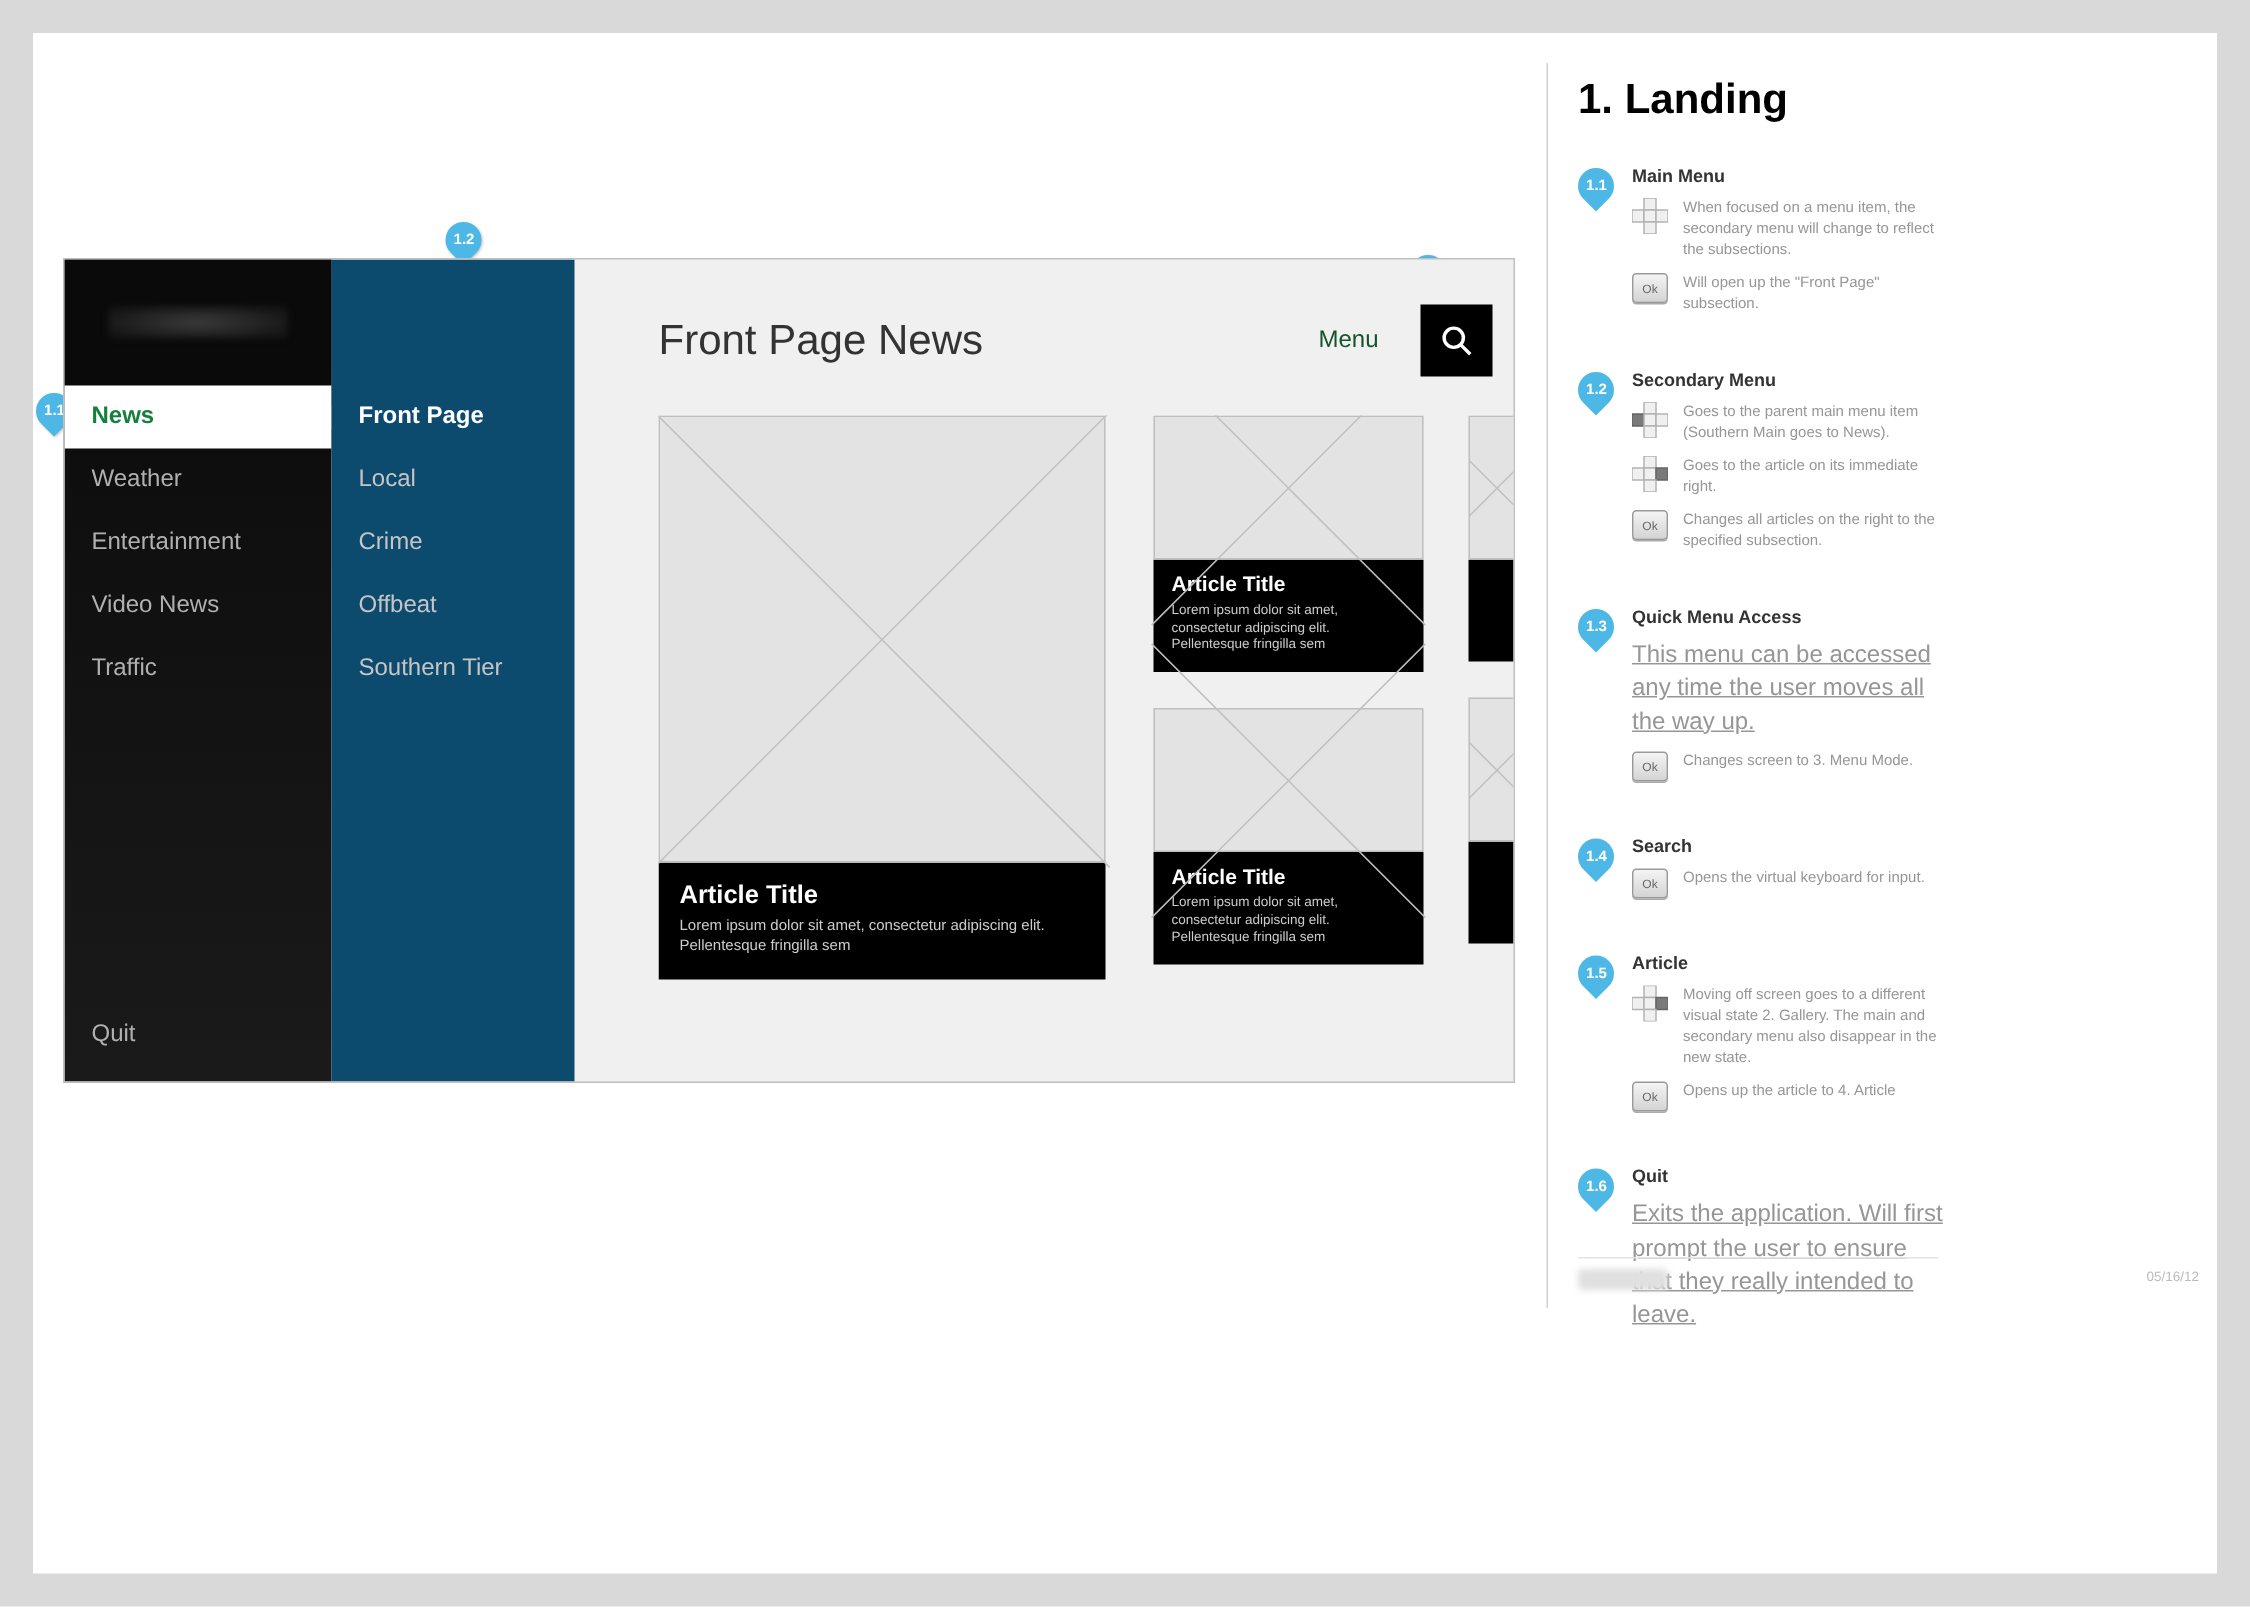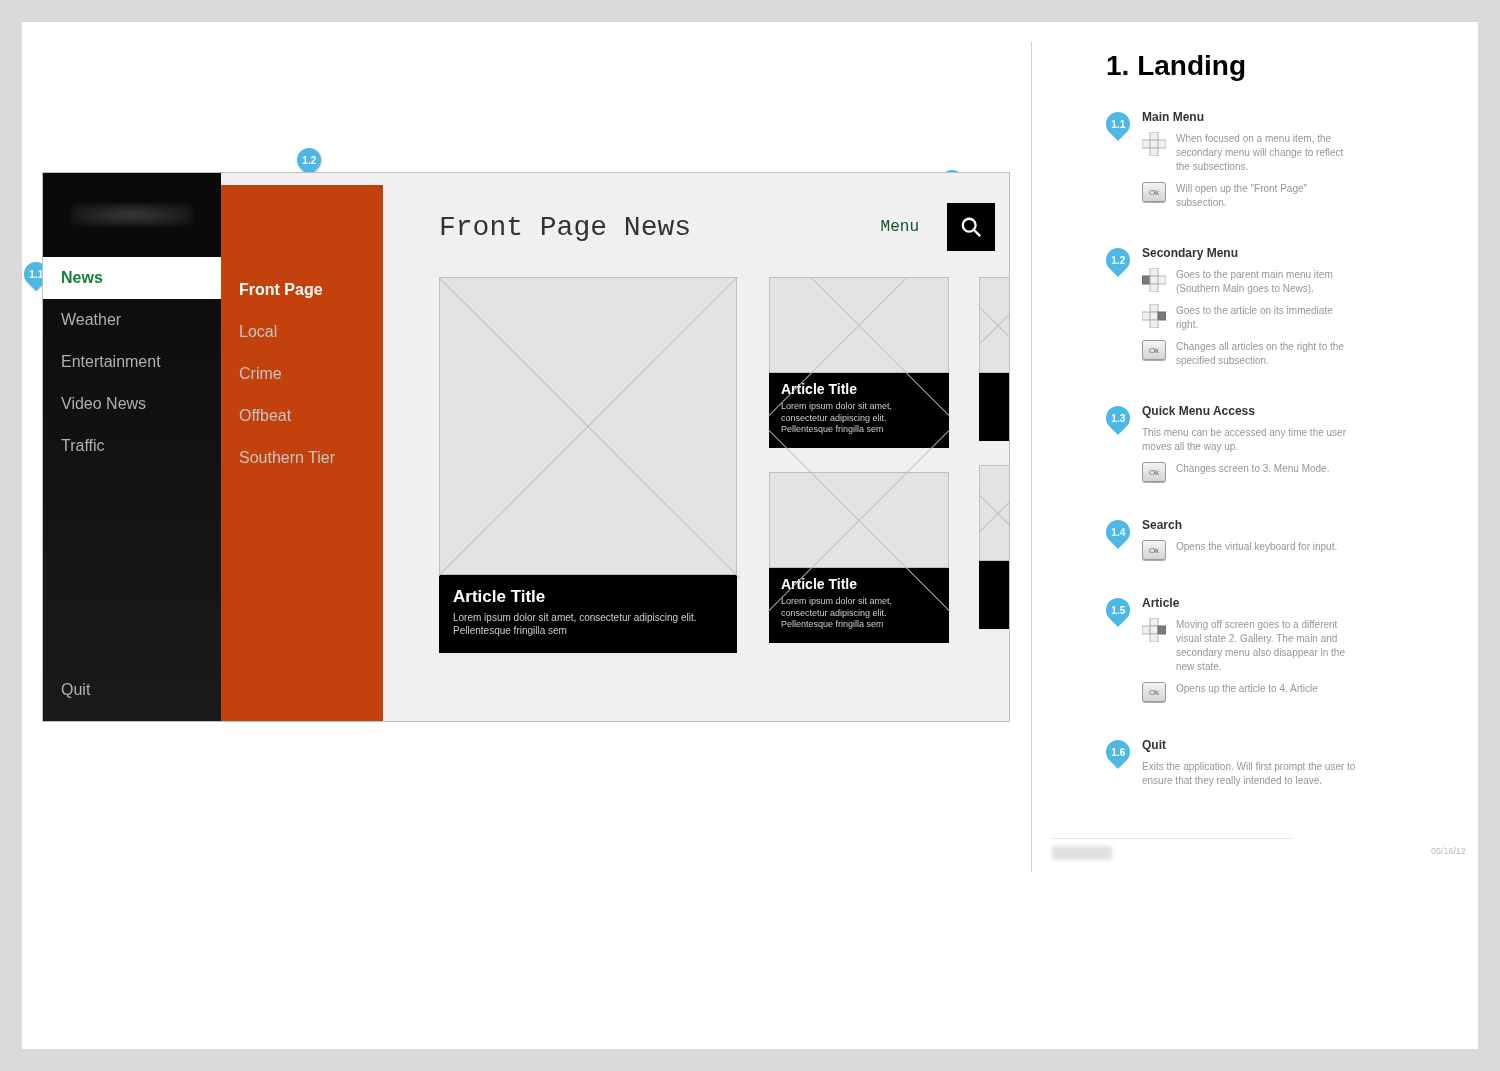--- a/index.html
+++ b/index.html
@@ -66,23 +66,23 @@
   }
   .quit {
     position: absolute;
     left: 18px; bottom: 22px;
     font-size: 16px;
     color: #b0b0b0;
     cursor: pointer;
   }
   .secondary-menu {
     position: absolute;
-    left: 178px; top: 12px;
+    left: 178px; top: 0;
     width: 162px; height: 100%;
-    background: #c2410c;
+    background: #0c4a6e;
     color: #c5c5c5;
   }
   .secondary-menu-list { list-style: none; padding-top: 84px; }
   .secondary-menu-list li {
     padding: 12px 18px;
     font-size: 16px;
     cursor: pointer;
   }
   .secondary-menu-list li.active {
     color: #fff;
@@ -91,21 +91,20 @@
   .content {
     position: absolute;
     left: 340px; top: 0;
     right: 0; bottom: 0;
     padding: 0;
   }
   .content-header {
     display: flex;
     align-items: center;
     padding: 30px 14px 10px 56px;
-    font-family: Liberation Mono, monospace;
   }
   .page-title {
     font-size: 28px;
     font-weight: 300;
     color: #333;
     flex: 1;
   }
   .menu-label {
     font-size: 16px;
     color: #14532d;
@@ -186,38 +185,38 @@
   .m16 { left: 30px; top: 608px; }
   
   .notes-divider {
     position: absolute;
     left: 1009px; top: 20px;
     width: 1px; height: 830px;
     background: #d0d0d0;
   }
   .notes {
     position: absolute;
-    left: 1084px; top: 28px;
+    left: 1030px; top: 28px;
     width: 250px;
   }
   .notes h1 { font-size: 28px; font-weight: 700; color: #000; margin-bottom: 28px; }
   .note-item { display: flex; gap: 12px; margin-bottom: 28px; }
   .note-marker {
     flex: 0 0 24px; width: 24px; height: 24px;
     background: #4db8e5; color: #fff;
     border-radius: 50% 50% 50% 0;
     transform: rotate(-45deg);
     display: flex; align-items: center; justify-content: center;
     font-size: 10px; font-weight: 600;
     margin-top: 2px;
   }
   .note-marker span { transform: rotate(45deg); }
   .note-body { flex: 1; }
   .note-body h3 { font-size: 12px; font-weight: 700; color: #333; margin-bottom: 8px; }
-  .note-body > p { font-size: 10px; color: #969696; line-height: 1.4; margin-bottom: 8px; }
+  .note-body > p { font-size: 16px; color: #969696; line-height: 1.4; margin-bottom: 8px; text-decoration: underline; }
   .note-row { display: flex; gap: 10px; margin-bottom: 8px; align-items: flex-start; }
   .note-row p { font-size: 10px; color: #969696; line-height: 1.4; flex: 1; }
   .key-ok {
     flex: 0 0 24px; width: 24px; height: 20px;
     border: 1px solid #999; border-radius: 3px;
     background: linear-gradient(#f4f4f4, #d4d4d4);
     box-shadow: 0 1px 0 #aaa;
     display: flex; align-items: center; justify-content: center;
     font-size: 8px; color: #666;
   }

